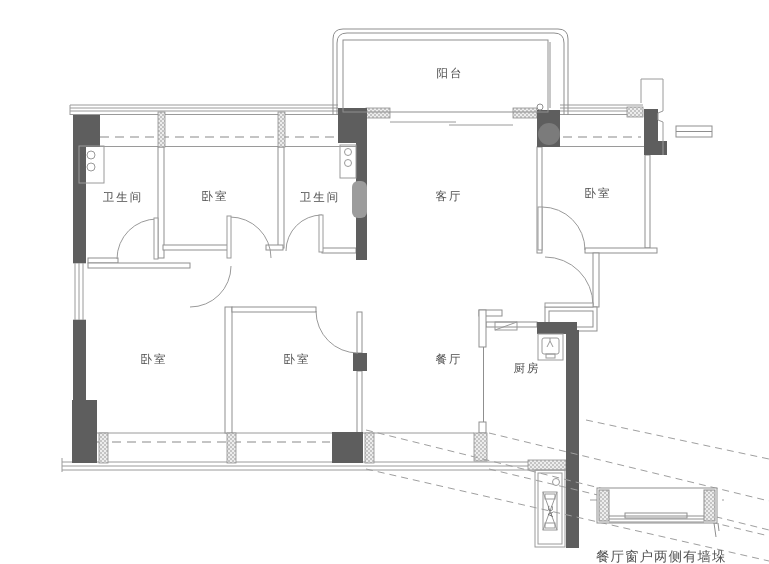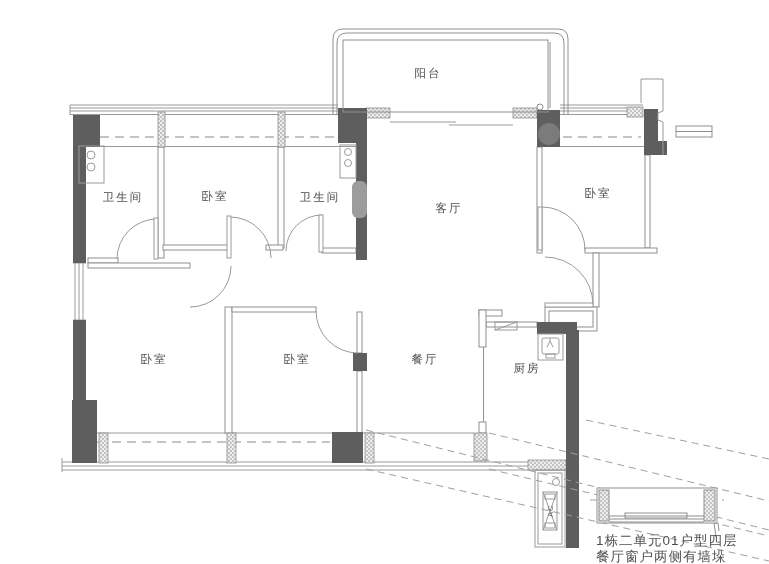--- a/index.html
+++ b/index.html
@@ -202,29 +202,28 @@
       <rect x="704" y="490" width="11" height="31" fill="url(#hatchDots)"></rect>
       <line x1="609" y1="516" x2="704" y2="516"></line>
       <line x1="609" y1="519" x2="704" y2="519"></line>
       <line x1="609" y1="522" x2="704" y2="522"></line>
       <rect x="625" y="513" width="62" height="5"></rect>
       <line x1="714" y1="523" x2="716" y2="537"></line>
       <line x1="718" y1="523" x2="719" y2="531"></line>
     </g>
   </svg>
 
-  <div class="room-label" style="left:428px;top:73px">阳台</div>
+  <div class="room-label" style="left:450px;top:73px">阳台</div>
   <div class="room-label" style="left:123px;top:197px">卫生间</div>
   <div class="room-label" style="left:215px;top:196px">卧室</div>
   <div class="room-label" style="left:320px;top:197px">卫生间</div>
-  <div class="room-label" style="left:449px;top:208px">客厅</div>
+  <div class="room-label" style="left:449px;top:196px">客厅</div>
   <div class="room-label" style="left:598px;top:193px">卧室</div>
   <div class="room-label" style="left:154px;top:359px">卧室</div>
   <div class="room-label" style="left:297px;top:359px">卧室</div>
-  <div class="room-label" style="left:425px;top:359px">餐厅</div>
+  <div class="room-label" style="left:449px;top:359px">餐厅</div>
   <div class="room-label" style="left:527px;top:368px">厨房</div>
 
   <div class="ac-label" style="left:550px;top:511px">AC</div>
 
-  <div class="caption-line" style="left:596px;top:541px">1栋二单元01户型四层</div>
   <div class="caption-line" style="left:596px;top:557px">餐厅窗户两侧有墙垛</div>
 
 </div>
 
 </body></html>

